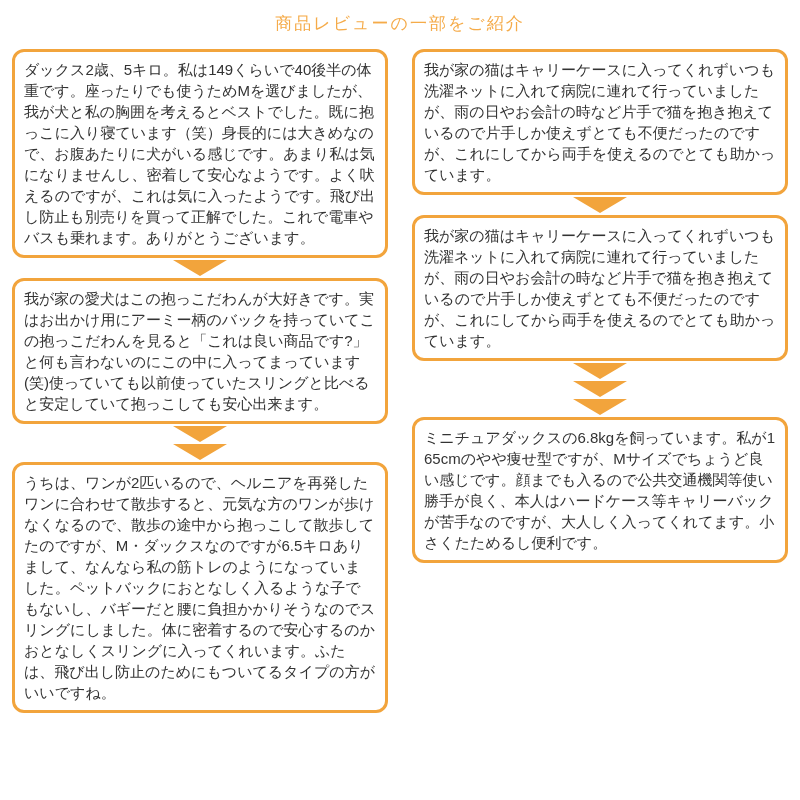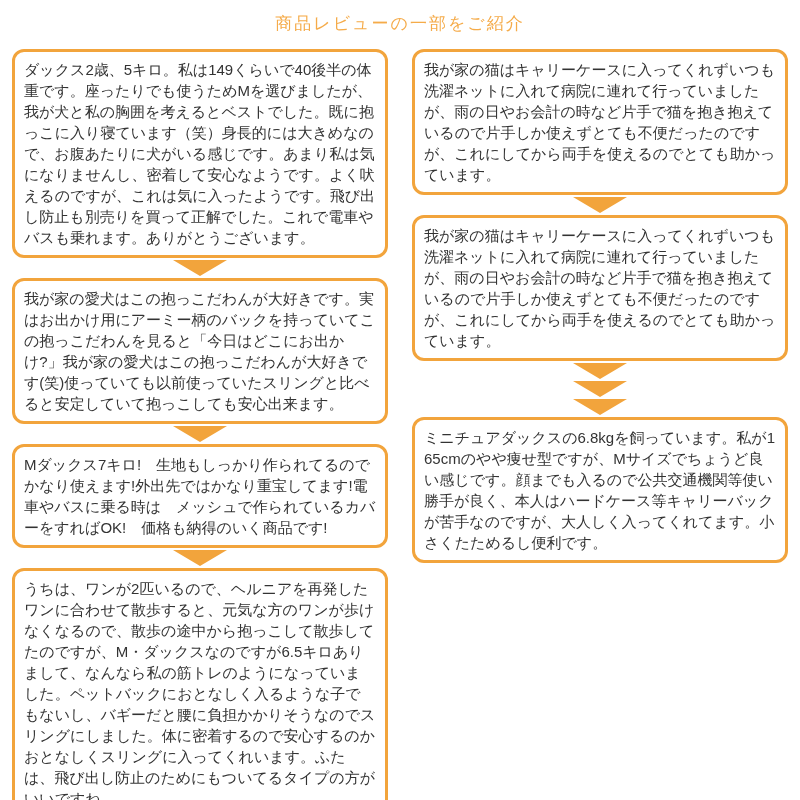--- a/index.html
+++ b/index.html
@@ -48,26 +48,23 @@
 <main class="page">
   <h1 class="page-title">商品レビューの一部をご紹介</h1>
   <div class="columns">
     <section class="col">
       <div>
           <div class="review-box">
             <p>ダックス2歳、5キロ。私は149くらいで40後半の体重です。座ったりでも使うためMを選びましたが、我が犬と私の胸囲を考えるとベストでした。既に抱っこに入り寝ています（笑）身長的には大きめなので、お腹あたりに犬がいる感じです。あまり私は気になりませんし、密着して安心なようです。よく吠えるのですが、これは気に入ったようです。飛び出し防止も別売りを買って正解でした。これで電車やバスも乗れます。ありがとうございます。</p>
           </div>
           <div class="arrow-down"></div>
           <div class="review-box">
-            <p>我が家の愛犬はこの抱っこだわんが大好きです。実はお出かけ用にアーミー柄のバックを持っていてこの抱っこだわんを見ると「今日はどこにお出かけ?」我が家の愛犬はこの抱っこだわんが大好きです(笑)使っていても以前使っていたスリングと比べると安定していて抱っこしても安心出来ます。</p>
+            <p>我が家の愛犬はこの抱っこだわんが大好きです。実はお出かけ用にアーミー柄のバックを持っていてこの抱っこだわんを見ると「これは良い商品です?」と何も言わないのにこの中に入ってまっています(笑)使っていても以前使っていたスリングと比べると安定していて抱っこしても安心出来ます。</p>
           </div>
           <div class="arrow-down"></div>
-          <div class="review-box">
-            <p>Mダックス7キロ!　生地もしっかり作られてるので　かなり使えます!外出先ではかなり重宝してます!電車やバスに乗る時は　メッシュで作られているカバーをすればOK!　価格も納得のいく商品です!</p>
-          </div>
           <div class="arrow-down"></div>
           <div class="review-box">
             <p>うちは、ワンが2匹いるので、ヘルニアを再発したワンに合わせて散歩すると、元気な方のワンが歩けなくなるので、散歩の途中から抱っこして散歩してたのですが、M・ダックスなのですが6.5キロありまして、なんなら私の筋トレのようになっていました。ペットバックにおとなしく入るような子でもないし、バギーだと腰に負担かかりそうなのでスリングにしました。体に密着するので安心するのかおとなしくスリングに入ってくれいます。ふたは、飛び出し防止のためにもついてるタイプの方がいいですね。</p>
           </div>
         </div>
 
     </section>
     <section class="col">
       <div>
           <div class="review-box">

